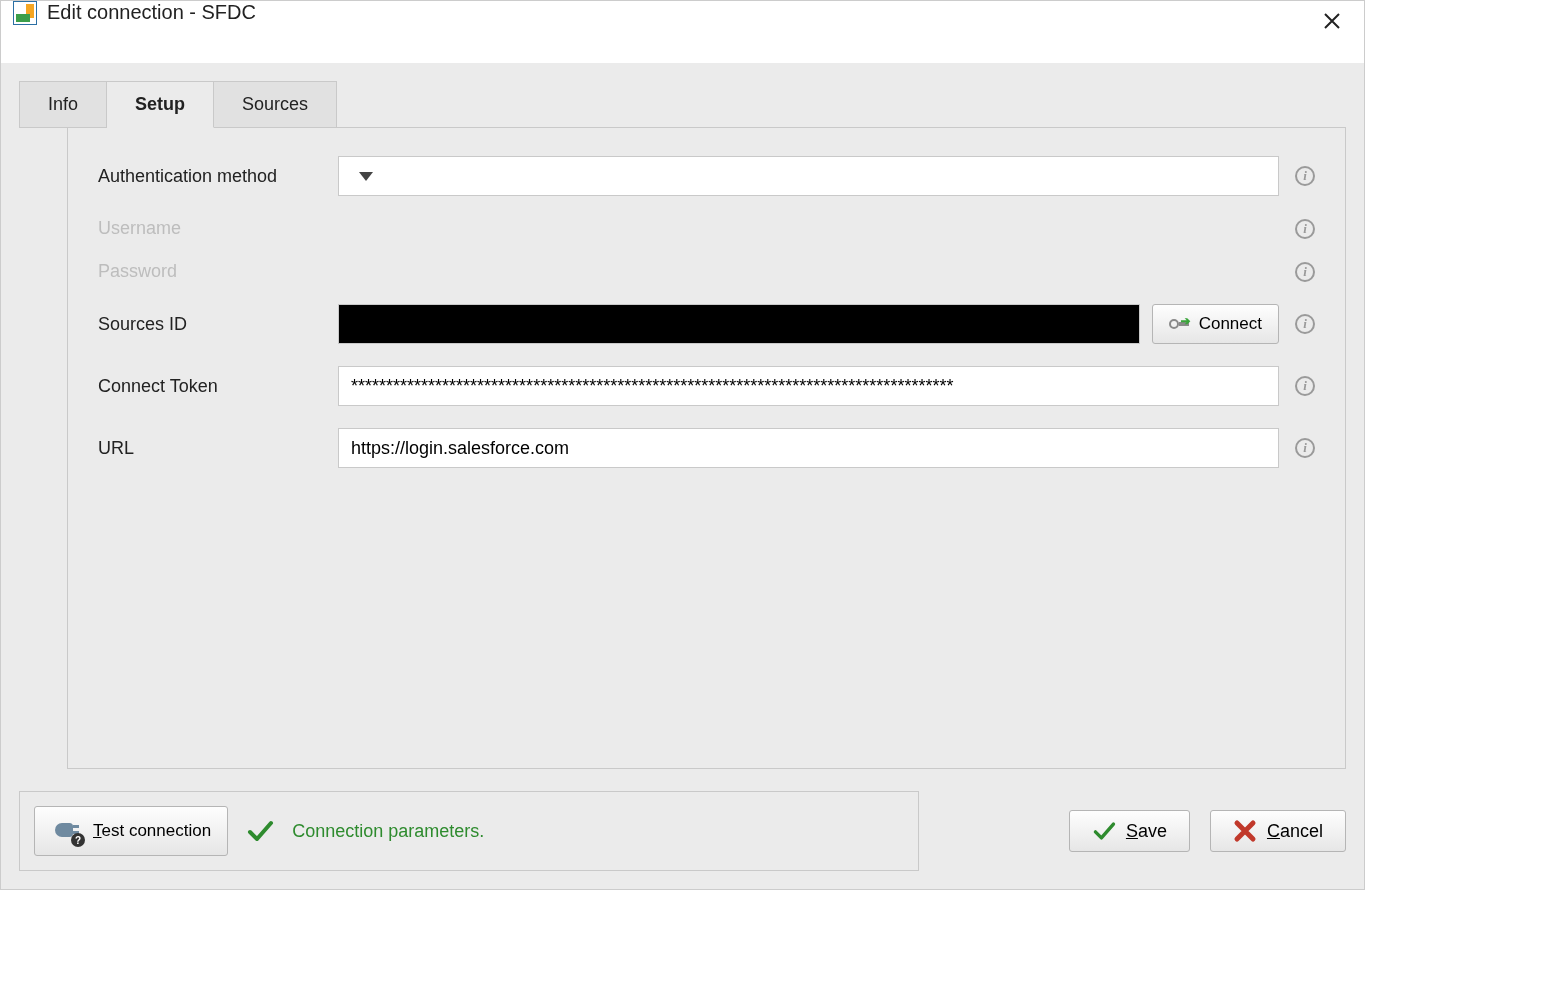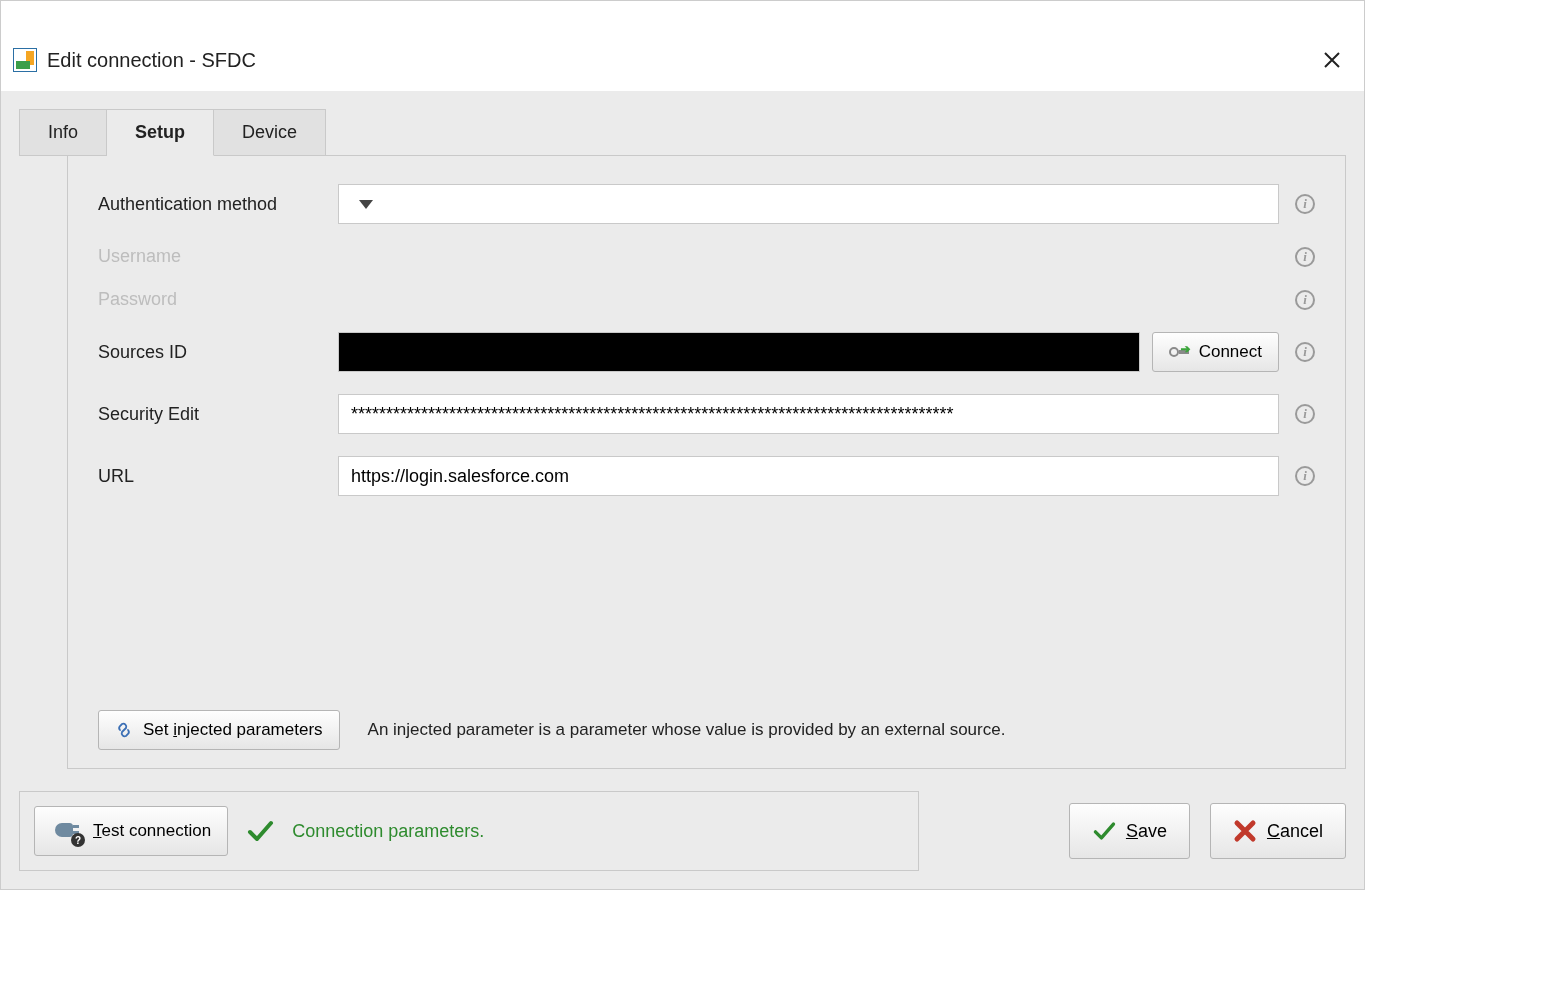--- a/index.html
+++ b/index.html
@@ -2,21 +2,21 @@
 <html><head>
 <meta charset="utf-8">
 <style>
   * { box-sizing: border-box; }
   html, body { margin: 0; padding: 0; font-family: Arial, Helvetica, sans-serif; font-size: 16px; color: #222; }
   body { background: #fff; }
 
   .window { width: 1365px; height: 890px; border: 1px solid #ccc; background: #fff; display: flex; flex-direction: column; }
 
   
-  .titlebar { height: 62px; display: flex; align-items: center; padding: 0 12px; background: #fff; margin-top: 28px; }
+  .titlebar { height: 62px; display: flex; padding: 0 12px; background: #fff; }
   .titlebar .app-logo { width: 24px; height: 24px; margin-right: 10px; position: relative; border: 1px solid #2b6fa4; background: #fff; }
   .titlebar .app-logo::before { content: ""; position: absolute; right: 2px; top: 2px; width: 8px; height: 14px; background: #f5a623; }
   .titlebar .app-logo::after  { content: ""; position: absolute; left: 2px; bottom: 2px; width: 14px; height: 8px; background: #3b9e4a; }
   .titlebar .title { font-size: 20px; font-weight: 400; }
   .titlebar .spacer { flex: 1; }
   .titlebar .close { width: 40px; height: 40px; display: flex; align-items: center; justify-content: center; cursor: pointer; }
 
   
   .client { flex: 1; background: #ebebeb; padding: 18px; display: flex; flex-direction: column; }
 
@@ -59,21 +59,21 @@
   
   .footer { margin-top: 22px; display: flex; align-items: center; }
   .test-wrap { border: 1px solid #c9c9c9; padding: 14px 18px 14px 14px; display: flex; align-items: center; gap: 18px; width: 900px; }
   .plug-icon { width: 32px; height: 24px; position: relative; display: inline-block; }
   .plug-icon .body { position: absolute; left: 4px; top: 4px; width: 18px; height: 14px; background: #6f8aa0; border-radius: 8px 4px 4px 8px; }
   .plug-icon .prong { position: absolute; right: 4px; top: 6px; width: 6px; height: 3px; background: #6f8aa0; box-shadow: 0 6px 0 #6f8aa0; }
   .plug-icon .badge { position: absolute; right: -2px; bottom: -4px; width: 14px; height: 14px; border-radius: 50%; background: #333; color: #fff; font-size: 10px; font-weight: bold; display: flex; align-items: center; justify-content: center; }
   .status-text { color: #2e8b2e; font-size: 18px; }
   .footer-spacer { flex: 1; }
   .footer-buttons { display: flex; gap: 20px; align-items: center; }
-  .footer-buttons .btn { height: 56px; padding: 0 22px; font-size: 18px; }
+  .footer-buttons .btn { height: 42px; padding: 0 22px; font-size: 18px; }
 
   .big-check { color: #2e8b2e; }
   .big-x { color: #c1392b; }
 
   svg { display: block; }
 </style>
 </head>
 <body>
 
 <div class="window">
@@ -87,21 +87,21 @@
           <path d="M2 2 L16 16 M16 2 L2 16" stroke="#222" stroke-width="2" fill="none"></path>
         </svg>
     </span>
   </div>
 
   <div class="client">
 
     <div class="tabstrip">
       <div class="tab"><span>Info</span></div>
       <div class="tab active"><span>Setup</span></div>
-      <div class="tab"><span>Device</span></div>
+      <div class="tab"><span>Sources</span></div>
     </div>
 
     <div class="panel">
 
       <div class="form">
 
         <div class="row">
           <div class="label">Authentication method</div>
           <div class="control">
             <div class="select">
@@ -137,48 +137,37 @@
                   <span class="shaft"></span>
                   <span class="arrow">➔</span>
               </span>
               <span>Connect</span>
             </button>
             <span class="info-icon">i</span>
           </div>
         </div>
 
         <div class="row">
-          <div class="label">Security Edit</div>
+          <div class="label">Connect Token</div>
           <div class="control">
             <input class="input" value="**************************************************************************************" style="">
             <span class="info-icon">i</span>
           </div>
         </div>
 
         <div class="row">
           <div class="label">URL</div>
           <div class="control">
             <input class="input" value="https://login.salesforce.com" style="">
             <span class="info-icon">i</span>
           </div>
         </div>
 
       </div>
 
-      <div class="injected-row">
-        <button class="btn">
-          <span class="link-icon">
-            <svg width="18" height="18" viewBox="0 0 18 18">
-                <path d="M7 11 L11 7 M5 9 a3 3 0 0 1 0 -4 l2 -2 a3 3 0 0 1 4 4 M13 9 a3 3 0 0 1 0 4 l-2 2 a3 3 0 0 1 -4 -4" stroke="#3b6fb5" stroke-width="1.8" fill="none" stroke-linecap="round"></path>
-              </svg>
-          </span>
-          <span>Set <u>i</u>njected parameters</span>
-        </button>
-        <span class="desc">An injected parameter is a parameter whose value is provided by an external source.</span>
-      </div>
 
     </div>
 
     <div class="footer">
       <div class="test-wrap">
         <button class="btn" style="height:50px">
           <span class="plug-icon">
             <span class="body"></span>
               <span class="prong"></span>
               <span class="badge">?</span>

